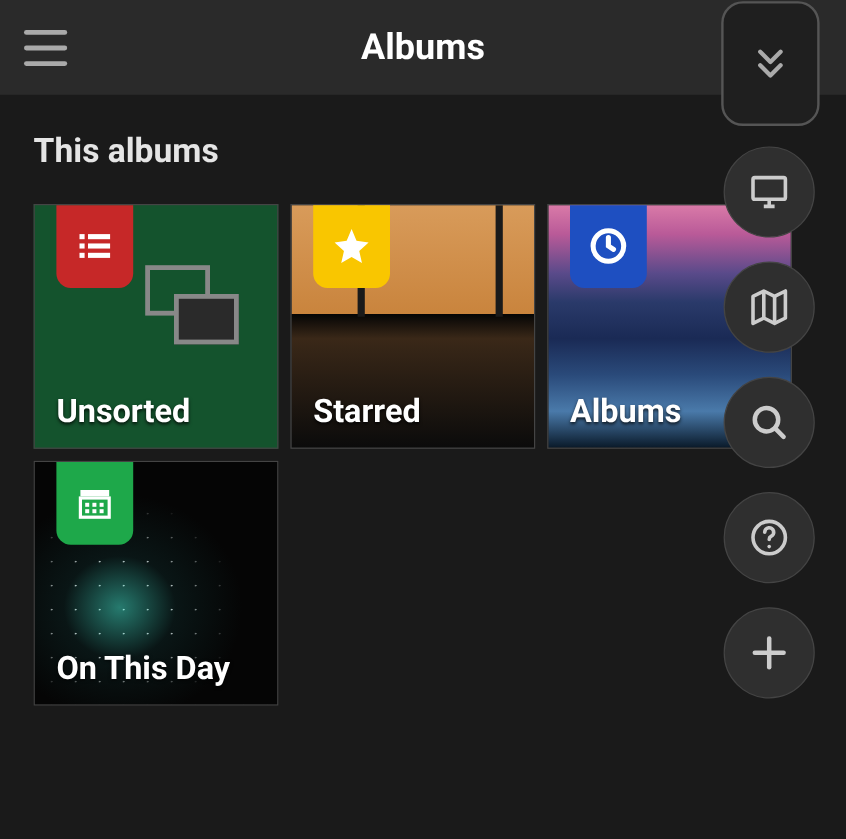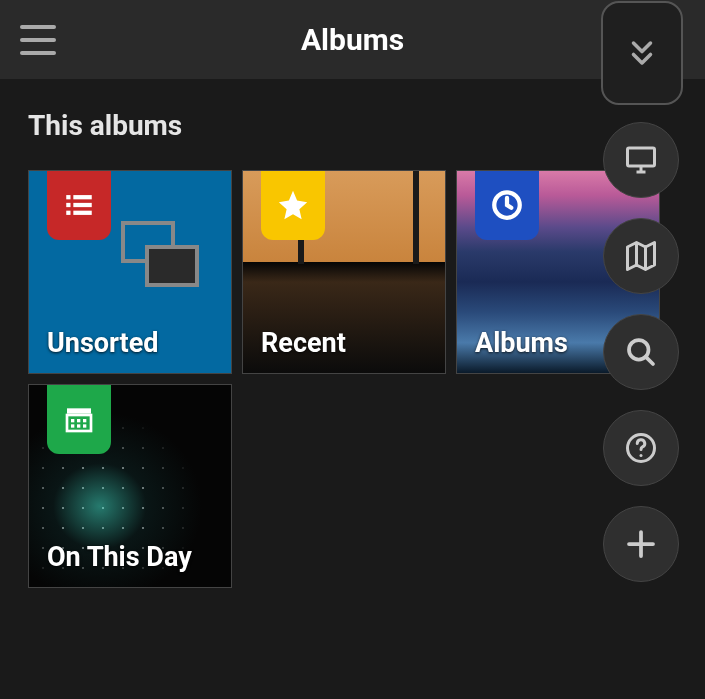--- a/index.html
+++ b/index.html
@@ -78,21 +78,21 @@
   }
   .album-label {
     position: absolute;
     left: 18px; bottom: 14px;
     font-size: 27px; font-weight: 700;
     color: #fff;
     text-shadow: 0 1px 3px rgba(0,0,0,0.8);
   }
 
   
-  .album-unsorted { background: #0369a1; }
+  .album-unsorted { background: #14532d; }
   .album-unsorted .stack {
     position: absolute; top: 50px; left: 92px;
   }
   .album-unsorted .stack .r1 {
     position: absolute; width: 54px; height: 42px; border: 4px solid #888; top: 0; left: 0;
   }
   .album-unsorted .stack .r2 {
     position: absolute; width: 54px; height: 42px; border: 4px solid #888; top: 24px; left: 24px; background: #2a2a2a;
   }
 
@@ -179,21 +179,21 @@
     </div>
     <div class="album-label">Unsorted</div>
   </div>
 
   <div class="album album-starred">
     <div class="album-badge" style="background: rgb(249, 198, 0);">
       <svg width="34" height="34" viewBox="0 0 24 24" fill="#fff">
         <path d="M12 2l2.9 6.9L22 10l-5.5 5 1.6 7L12 18.5 5.9 22l1.6-7L2 10l7.1-1.1z"></path>
       </svg>
     </div>
-    <div class="album-label">Recent</div>
+    <div class="album-label">Starred</div>
   </div>
 
   <div class="album album-recent">
     <div class="album-badge" style="background: rgb(30, 79, 193);">
       <svg width="34" height="34" viewBox="0 0 24 24" fill="none" stroke="#fff" stroke-width="3">
         <circle cx="12" cy="12" r="9"></circle>
         <polyline points="12 7 12 12 15 14" stroke-linecap="round"></polyline>
       </svg>
     </div>
     <div class="album-label">Albums</div>

